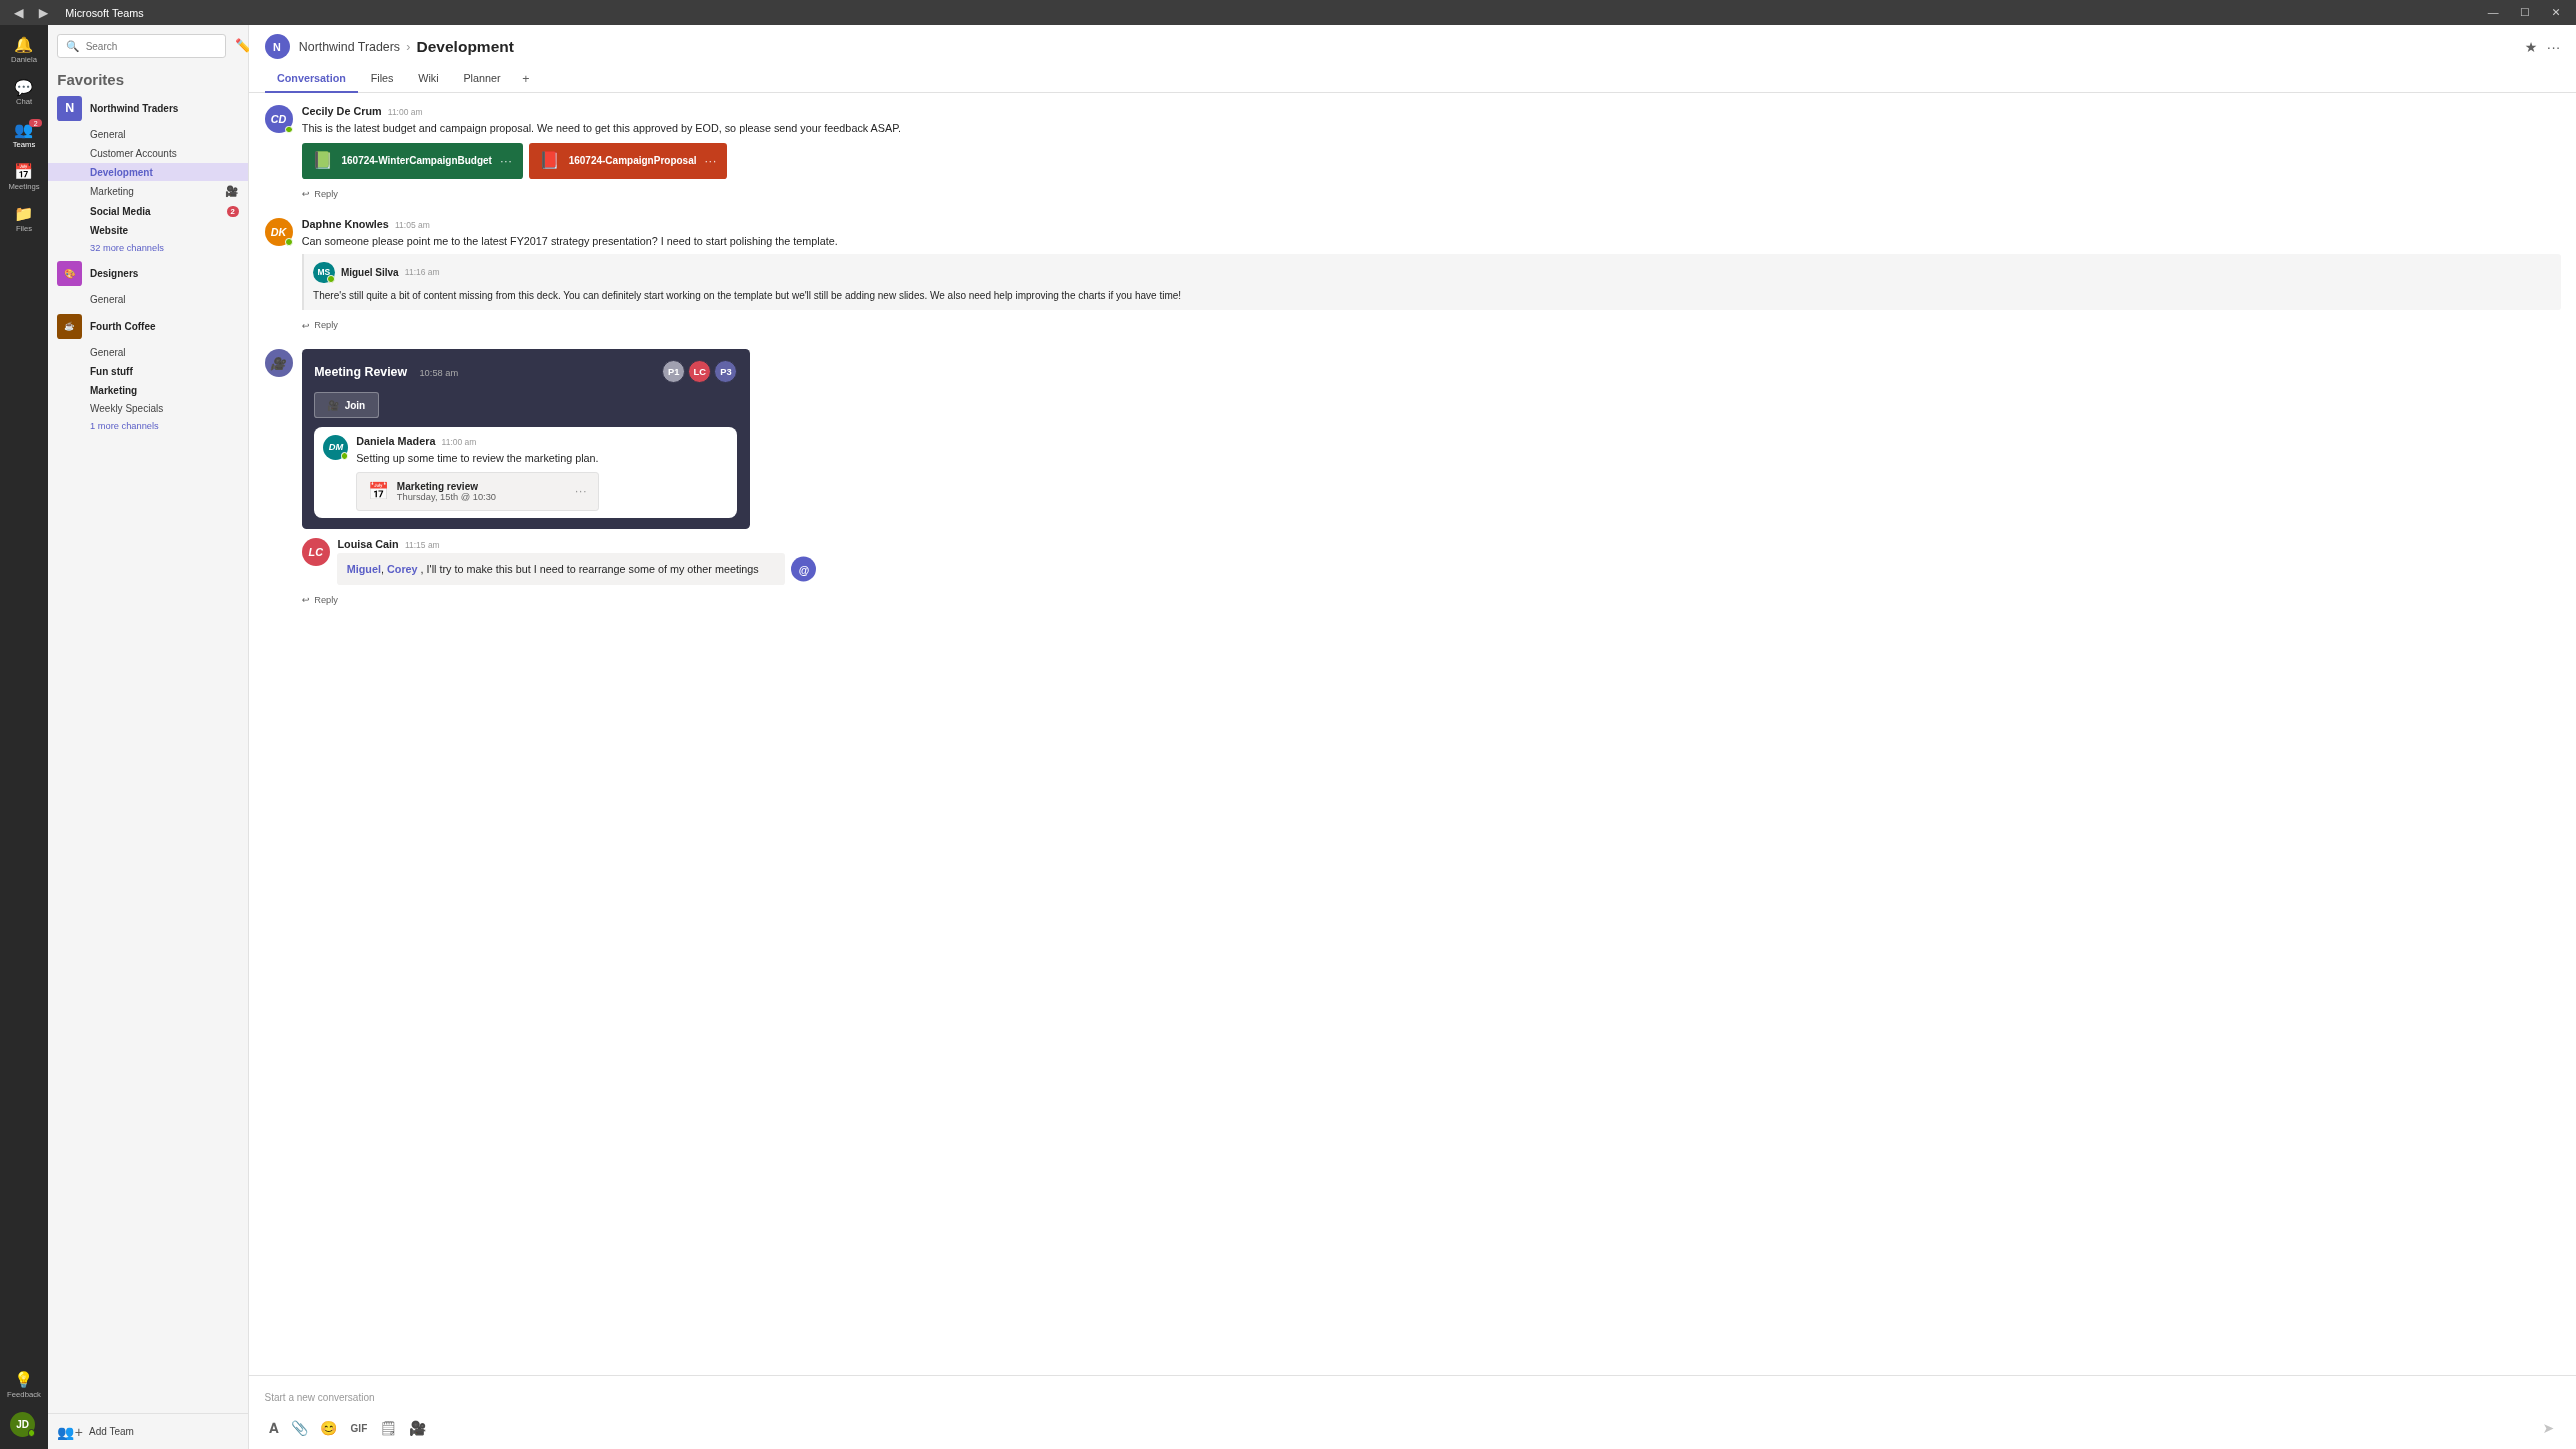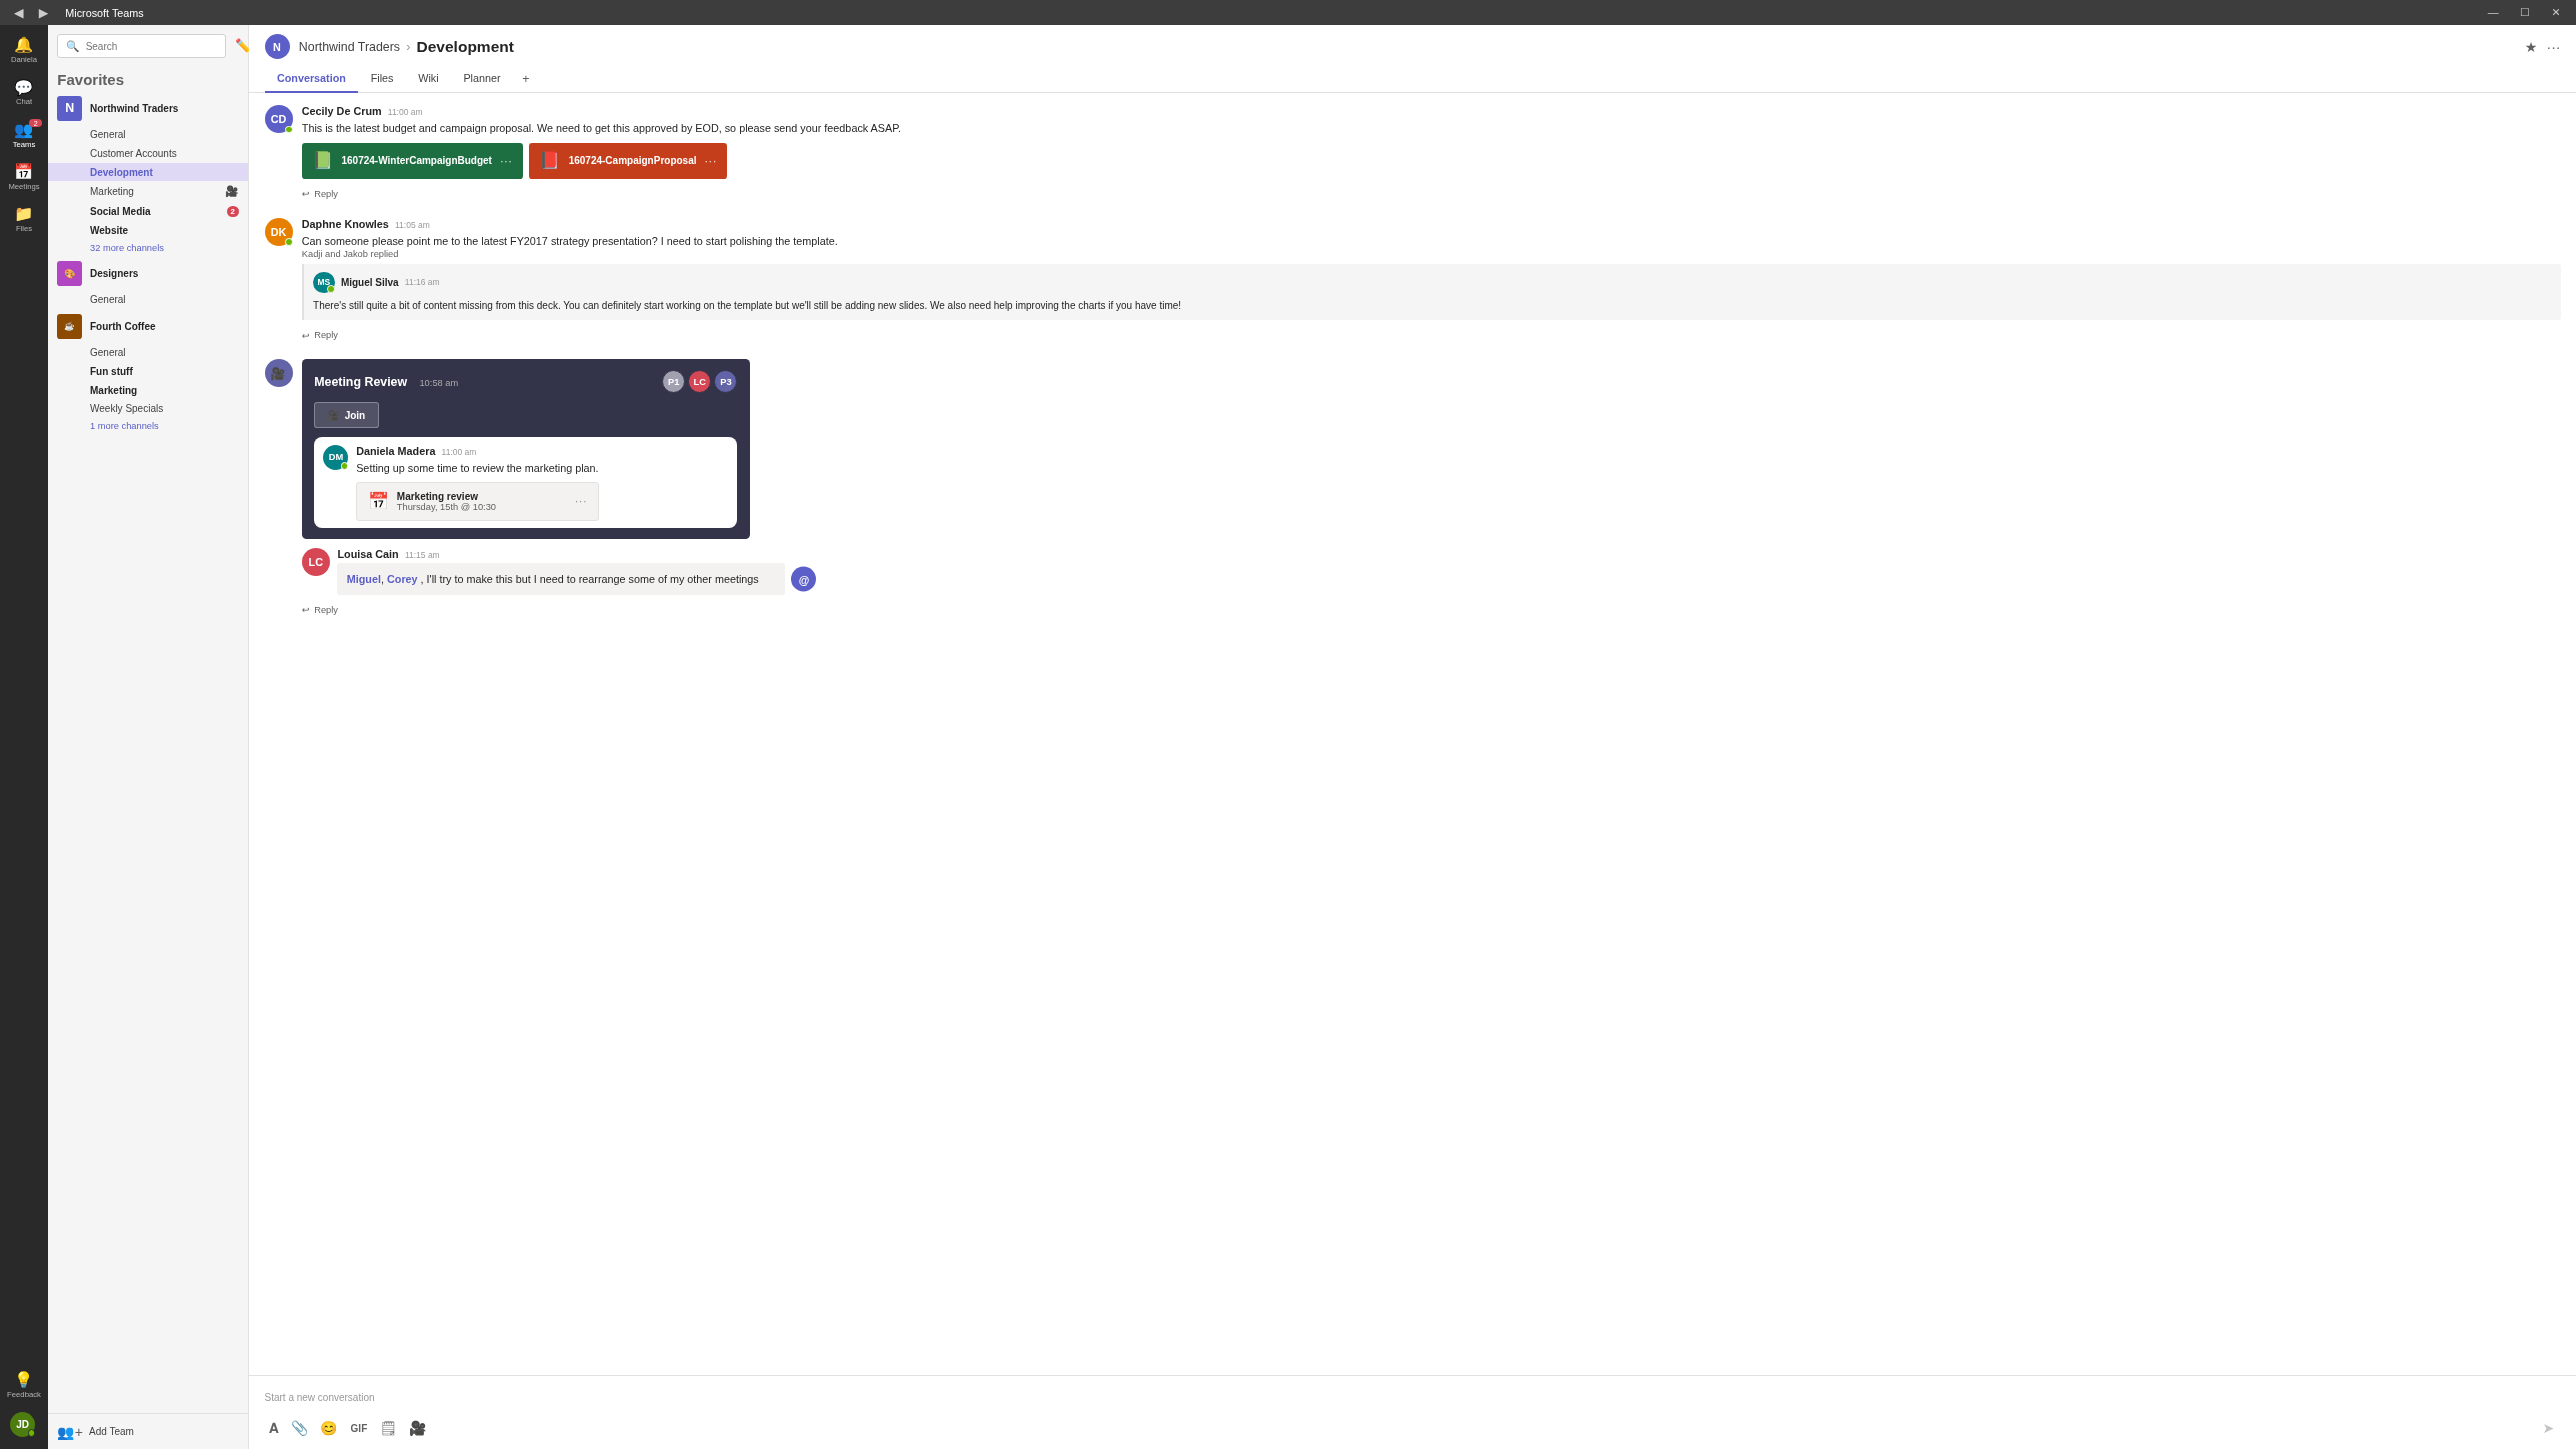--- a/index.html
+++ b/index.html
@@ -140,21 +140,21 @@
     .tab.active { color: #5b5fc7; border-bottom-color: #5b5fc7; font-weight: 600; }
     .tab-add { padding: 6.2px 9.3px; color: #616161; cursor: pointer; font-size: 12.4px; }
 
     
     .messages-area { flex: 1; overflow-y: auto; padding: 12.4px 15.5px; }
 
     .message-block { display: flex; gap: 9.3px; margin-bottom: 15.5px; }
     .msg-avatar {
       width: 28px; height: 28px; border-radius: 50%; flex-shrink: 0;
       display: flex; align-items: center; justify-content: center;
-      font-size: 10.8px; font-weight: 700; color: #fff; position: relative;
+      font-size: 10.8px; font-weight: 700; color: #fff; position: relative; font-style: italic;
     }
     .online-dot-msg {
       position: absolute; bottom: 0; right: 0;
       width: 7.7px; height: 7.7px; background: #6bb700; border-radius: 50%;
       border: 1.5px solid #fff;
     }
     .msg-body { flex: 1; }
     .msg-header { display: flex; align-items: baseline; gap: 6.2px; margin-bottom: 3.1px; }
     .msg-author { font-weight: 700; font-size: 10.8px; color: #252525; }
     .msg-time { font-size: 8.5px; color: #999; }
@@ -454,21 +454,20 @@
         <div class="msg-avatar" style="background:#e78000;">
           <span>DK</span>
           <div class="online-dot-msg"></div>
         </div>
         <div class="msg-body">
           <div class="msg-header">
             <span class="msg-author">Daphne Knowles</span>
             <span class="msg-time">11:05 am</span>
           </div>
           <div class="msg-text">Can someone please point me to the latest FY2017 strategy presentation? I need to start polishing the template.</div>
-          <div class="replied-by">Kadji and Jakob replied</div>
           <div class="thread-reply">
             <div class="thread-reply-header">
               <div class="thread-avatar" style="background:#038387;">
                 <span>MS</span>
                 <div class="online-dot-msg" style="border-color:#f5f5f5;"></div>
               </div>
               <span class="thread-author">Miguel Silva</span>
               <span class="thread-time">11:16 am</span>
             </div>
             <div class="thread-text">There's still quite a bit of content missing from this deck. You can definitely start working on the template but we'll still be adding new slides. We also need help improving the charts if you have time!</div>

